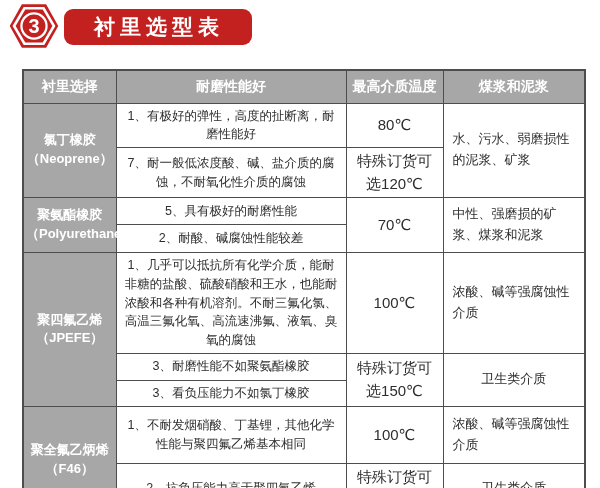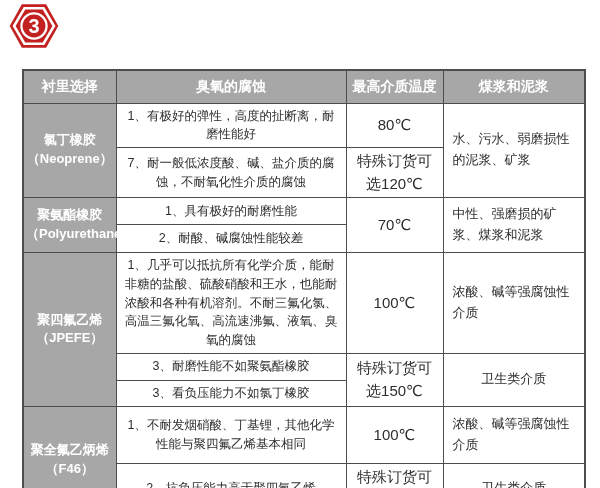--- a/index.html
+++ b/index.html
@@ -111,34 +111,35 @@
 </head>
 <body>
 
 <div class="titlebar">
   <svg class="badge" viewBox="0 0 60 60">
     <polygon points="2,30 16,5 44,5 58,30 44,55 16,55" fill="#c32020"></polygon>
     <polygon points="7,30 19,9.5 41,9.5 53,30 41,50.5 19,50.5" fill="#c32020" stroke="#ffffff" stroke-width="3"></polygon>
     <circle cx="30" cy="30" r="14.5" fill="none" stroke="#ffffff" stroke-width="2.6"></circle>
     <text x="30" y="38.5" text-anchor="middle" font-size="23" font-weight="bold" fill="#ffffff">3</text>
   </svg>
+  <div class="banner">衬里选型表</div>
 </div>
 
 <div class="tablewrap">
   <table>
     <colgroup>
         <col class="c1">
         <col class="c2">
         <col class="c3">
         <col class="c4">
       </colgroup>
     <thead>
       <tr>
         <th>衬里选择</th>
-        <th>臭氧的腐蚀</th>
+        <th>耐磨性能好</th>
         <th>最高介质温度</th>
         <th>煤浆和泥浆</th>
       </tr>
     </thead>
     <tbody>
 
       <tr class="r44">
         <td class="lining" rowspan="2">
           <span class="lname">氯丁橡胶</span>
           <span class="lcode">（Neoprene）</span>
@@ -150,21 +151,21 @@
       <tr class="r44">
         <td class="perf">7、耐一般低浓度酸、碱、盐介质的腐蚀，不耐氧化性介质的腐蚀</td>
         <td class="temp">特殊订货可选120℃</td>
       </tr>
 
       <tr class="r27">
         <td class="lining" rowspan="2">
           <span class="lname">聚氨酯橡胶</span>
           <span class="lcode">（Polyurethane）</span>
         </td>
-        <td class="perf">1、具有极好的耐磨性能</td>
+        <td class="perf">5、具有极好的耐磨性能</td>
         <td class="temp" rowspan="2">70℃</td>
         <td class="scope left" rowspan="2">中性、强磨损的矿浆、煤浆和泥浆</td>
       </tr>
       <tr class="r28">
         <td class="perf">2、耐酸、碱腐蚀性能较差</td>
       </tr>
 
       <tr class="r82">
         <td class="lining" rowspan="3">
           <span class="lname">聚四氟乙烯</span>

